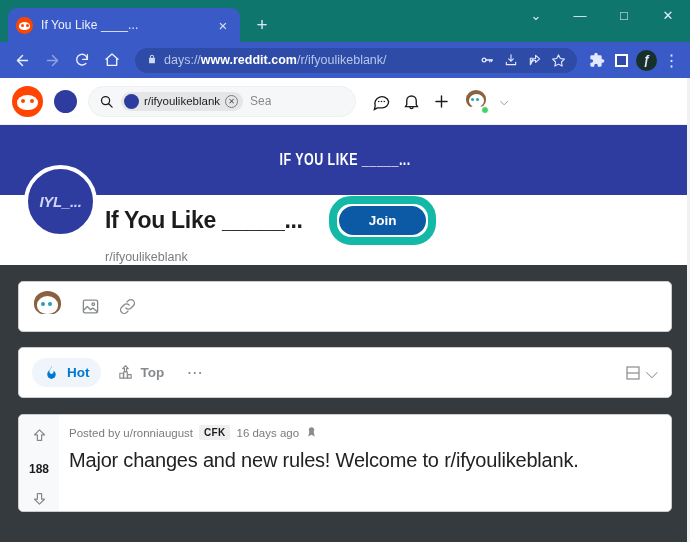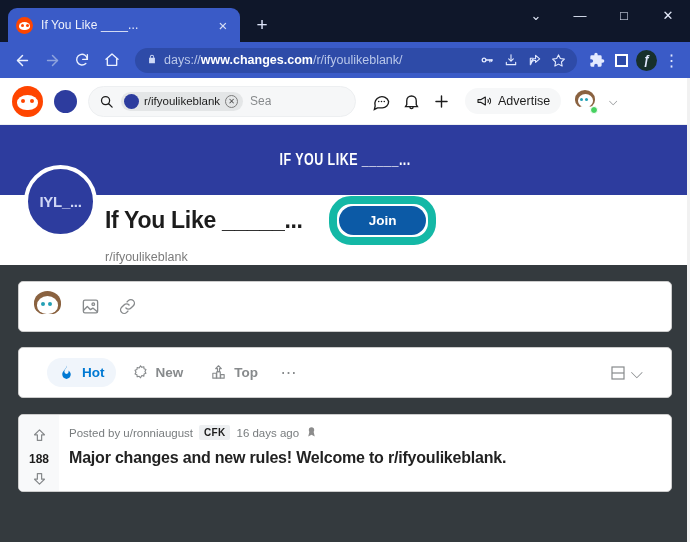--- a/index.html
+++ b/index.html
@@ -6,21 +6,21 @@
   html, body {
     width: 690px; height: 542px;
     overflow: hidden;
     font-family: "Liberation Sans", sans-serif;
     background: #1f2b6b;
   }
   .window { width: 690px; height: 542px; position: relative; background:#1f2b6b; }
 
   
   .titlebar {
-    height: 42px; background:#0f172a; position:relative;
+    height: 42px; background:#0f766e; position:relative;
     display:flex; align-items:flex-end;
   }
   .tab {
     margin-left:8px; width:232px; height:34px;
     background:#3a5bc7; border-radius:9px 9px 0 0;
     display:flex; align-items:center; padding:0 8px; gap:8px;
     position:relative; top:0;
   }
   .tab-favicon {
     width:17px; height:17px; border-radius:50%;
@@ -174,21 +174,21 @@
 
   
   .subhead {
     height:70px; background:#fff; position:relative; padding-left:105px;
     display:flex; flex-direction:column; justify-content:center;
   }
   .sub-av {
     position:absolute; left:24px; top:-30px; width:73px;height:73px;border-radius:50%;
     background:#2d3c9e; border:4px solid #fff;
     display:flex;align-items:center;justify-content:center;
-    color:#cfd6f5; font-size:15px; font-weight:600; letter-spacing:-.3px;
+    color:#cfd6f5; font-size:15px; font-weight:600; letter-spacing:-.3px;font-style:italic;
   }
   .sub-title-row { display:flex; align-items:center; gap:26px; }
   .sub-title { font-size:23px; font-weight:700; color:#1c1c1c; letter-spacing:-.3px; }
   .join-wrap {
     border:8px solid #14b8a6; border-radius:22px; padding:2px; display:inline-flex;
   }
   .join-btn {
     background:#0c5aa6; color:#fff; border:none; border-radius:19px;
     padding:7px 30px; font-size:13.5px; font-weight:700;
     font-family:"Liberation Sans", sans-serif; cursor:pointer;
@@ -216,55 +216,55 @@
     flex:1; height:34px; background:#fff; border:1px solid #a4c4d4; border-radius:4px;
     display:flex; align-items:center; padding:0 12px;
   }
   .cp-input span { font-size:13px; color:#6a6a6a; }
   .cp-icon {
     width:26px;height:26px;display:flex;align-items:center;justify-content:center;
     color:#878a8c; cursor:pointer; flex:none;
   }
 
   .sortbar {
-    height:51px; display:flex; padding:0 28px;
+    height:51px; display:flex; padding:0 13px;
     margin-bottom:16px; justify-content:space-between;
   }
   .sort-left { display:flex; align-items:center; gap:5px; }
   .sort-item {
     display:flex; align-items:center; gap:7px; padding:6px 11px; border-radius:16px;
     font-size:13.5px; font-weight:700; color:#878a8c; cursor:pointer;
   }
   .sort-item.active { background:#f0f5fb; color:#0079d3; }
   .sort-more {
     width:30px;height:26px;display:flex;align-items:center;justify-content:center;
     color:#878a8c; font-size:16px; letter-spacing:1px; cursor:pointer;
   }
   .view-drop { display:flex; align-items:center; gap:4px; cursor:pointer; color:#878a8c; }
 
   .post { display:flex; overflow:hidden; }
   .votecol {
     width:40px; background:#f8f9fa; display:flex; flex-direction:column;
-    align-items:center; padding-top:12px; gap:4px; flex:none;
+    align-items:center; padding-top:12px; gap:14px; flex:none;
   }
   .arrow { cursor:pointer; color:#878a8c; }
   .score { font-size:12px; font-weight:700; color:#1c1c1c; }
   .postbody { flex:1; padding:10px 12px 0 10px; min-width:0; }
   .pinned { display:flex; align-items:center; gap:6px; margin-bottom:8px; }
   .pin-icon { font-size:12px; }
   .pinned-label {
     font-size:10px; font-weight:700; color:#878a8c; letter-spacing:.4px;
   }
   .meta { display:flex; align-items:center; gap:6px; font-size:11.5px; color:#787c7e; }
   .meta .badge {
     background:#edeff1; color:#1c1c1c; font-weight:700; font-size:10px;
     padding:2px 5px; border-radius:2px; letter-spacing:.3px;
   }
   .post-title {
-    margin-top:9px; font-size:16px; font-weight:700; color:#222;
+    margin-top:9px; font-size:20px; font-weight:400; color:#222;
     letter-spacing:-.2px; white-space:nowrap;
   }
   .post-sub { margin-top:4px; font-size:12px; color:#7c7c7c; height:8px; overflow:hidden; }
   .scroll-edge {
     position:absolute; right:0; top:0; width:3px; height:464px; background:#f1f1f1;
   }
 </style>
 </head>
 <body>
 
@@ -310,21 +310,21 @@
           <path d="M5 10v10h14V10"></path>
         </svg>
     </div>
 
     <div class="omnibox">
       <span class="lock">
         <svg width="10" height="12" viewBox="0 0 24 24" fill="currentColor">
             <path d="M17 9V7a5 5 0 00-10 0v2H5v13h14V9h-2zm-8-2a3 3 0 016 0v2H9V7z"></path>
           </svg>
       </span>
-      <span class="url"><span>days://</span><b>www.changes.com</b><span>/r/ifyoulikeblank/</span></span>
+      <span class="url"><span>days://</span><b>www.reddit.com</b><span>/r/ifyoulikeblank/</span></span>
       <span class="omni-icons">
         <div>
           <svg width="14" height="14" viewBox="0 0 24 24" fill="none" stroke="currentColor" stroke-width="2.2" stroke-linecap="round">
               <circle cx="7" cy="12" r="3.2"></circle>
               <path d="M10.2 12H21"></path>
               <path d="M17 12v3"></path>
               <path d="M20 12v2.2"></path>
             </svg>
         </div>
         <div>
@@ -398,28 +398,20 @@
               <path d="M10 19a2 2 0 004 0"></path>
             </svg>
         </div>
         <div>
           <svg width="19" height="19" viewBox="0 0 24 24" fill="none" stroke="currentColor" stroke-width="1.8" stroke-linecap="round">
               <path d="M12 5v14M5 12h14"></path>
             </svg>
         </div>
       </div>
 
-      <div class="advertise">
-        <svg width="16" height="16" viewBox="0 0 24 24" fill="none" stroke="#1c1c1c" stroke-width="1.7" stroke-linejoin="round">
-            <path d="M3 10v4h4l7 4V6l-7 4H3z"></path>
-            <path d="M17.5 9.5a3.5 3.5 0 010 5"></path>
-            <path d="M20 7.5a6.5 6.5 0 010 9"></path>
-          </svg>
-        <span>Advertise</span>
-      </div>
 
       <div class="user-av">
         <span class="head"></span>
           <span class="face"></span>
           <span class="eye"></span>
         <span class="body"></span>
           <span class="dot"></span>
       </div>
       <div class="caret">⌵</div>
     </div>
@@ -463,26 +455,20 @@
         </div>
       </div>
 
       <div class="card sortbar">
         <div class="sort-left">
           <div class="sort-item active">
             <svg width="17" height="17" viewBox="0 0 24 24" fill="#0079d3">
                 <path d="M12 2c1 4-3 5-3 9a3 3 0 003 3 3 3 0 003-3c0-1-.4-2-.4-2 2 1.2 3.4 3.3 3.4 5.6A6.6 6.6 0 0112 21a6.6 6.6 0 01-6-6.4C6 9 12 7.5 12 2z"></path>
               </svg>
             <span>Hot</span>
-          </div>
-          <div class="sort-item">
-            <svg width="17" height="17" viewBox="0 0 24 24" fill="none" stroke="currentColor" stroke-width="1.6" stroke-linejoin="round">
-                <path d="M12 2.5l1.9 2.2 2.8-.8.3 2.9 2.7 1.1-1.4 2.6 1.4 2.6-2.7 1.1-.3 2.9-2.8-.8L12 19.5l-1.9-2.2-2.8.8-.3-2.9-2.7-1.1L5.7 11.5 4.3 8.9 7 7.8l.3-2.9 2.8.8z"></path>
-              </svg>
-            <span>New</span>
           </div>
           <div class="sort-item">
             <svg width="17" height="17" viewBox="0 0 24 24" fill="none" stroke="currentColor" stroke-width="1.6" stroke-linejoin="round">
                 <path d="M12 2.5l4 4h-2.6V11H10.6V6.5H8z"></path>
                 <rect x="4" y="13" width="5" height="7"></rect>
                 <rect x="9.5" y="11" width="5" height="9"></rect>
                 <rect x="15" y="15" width="5" height="5"></rect>
               </svg>
             <span>Top</span>
           </div>

